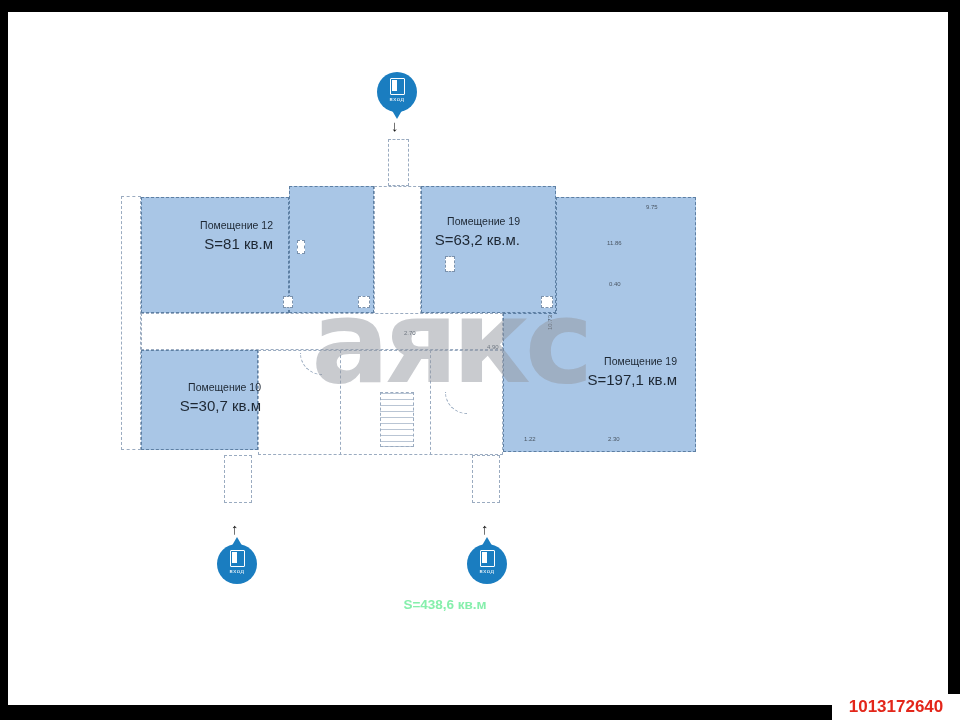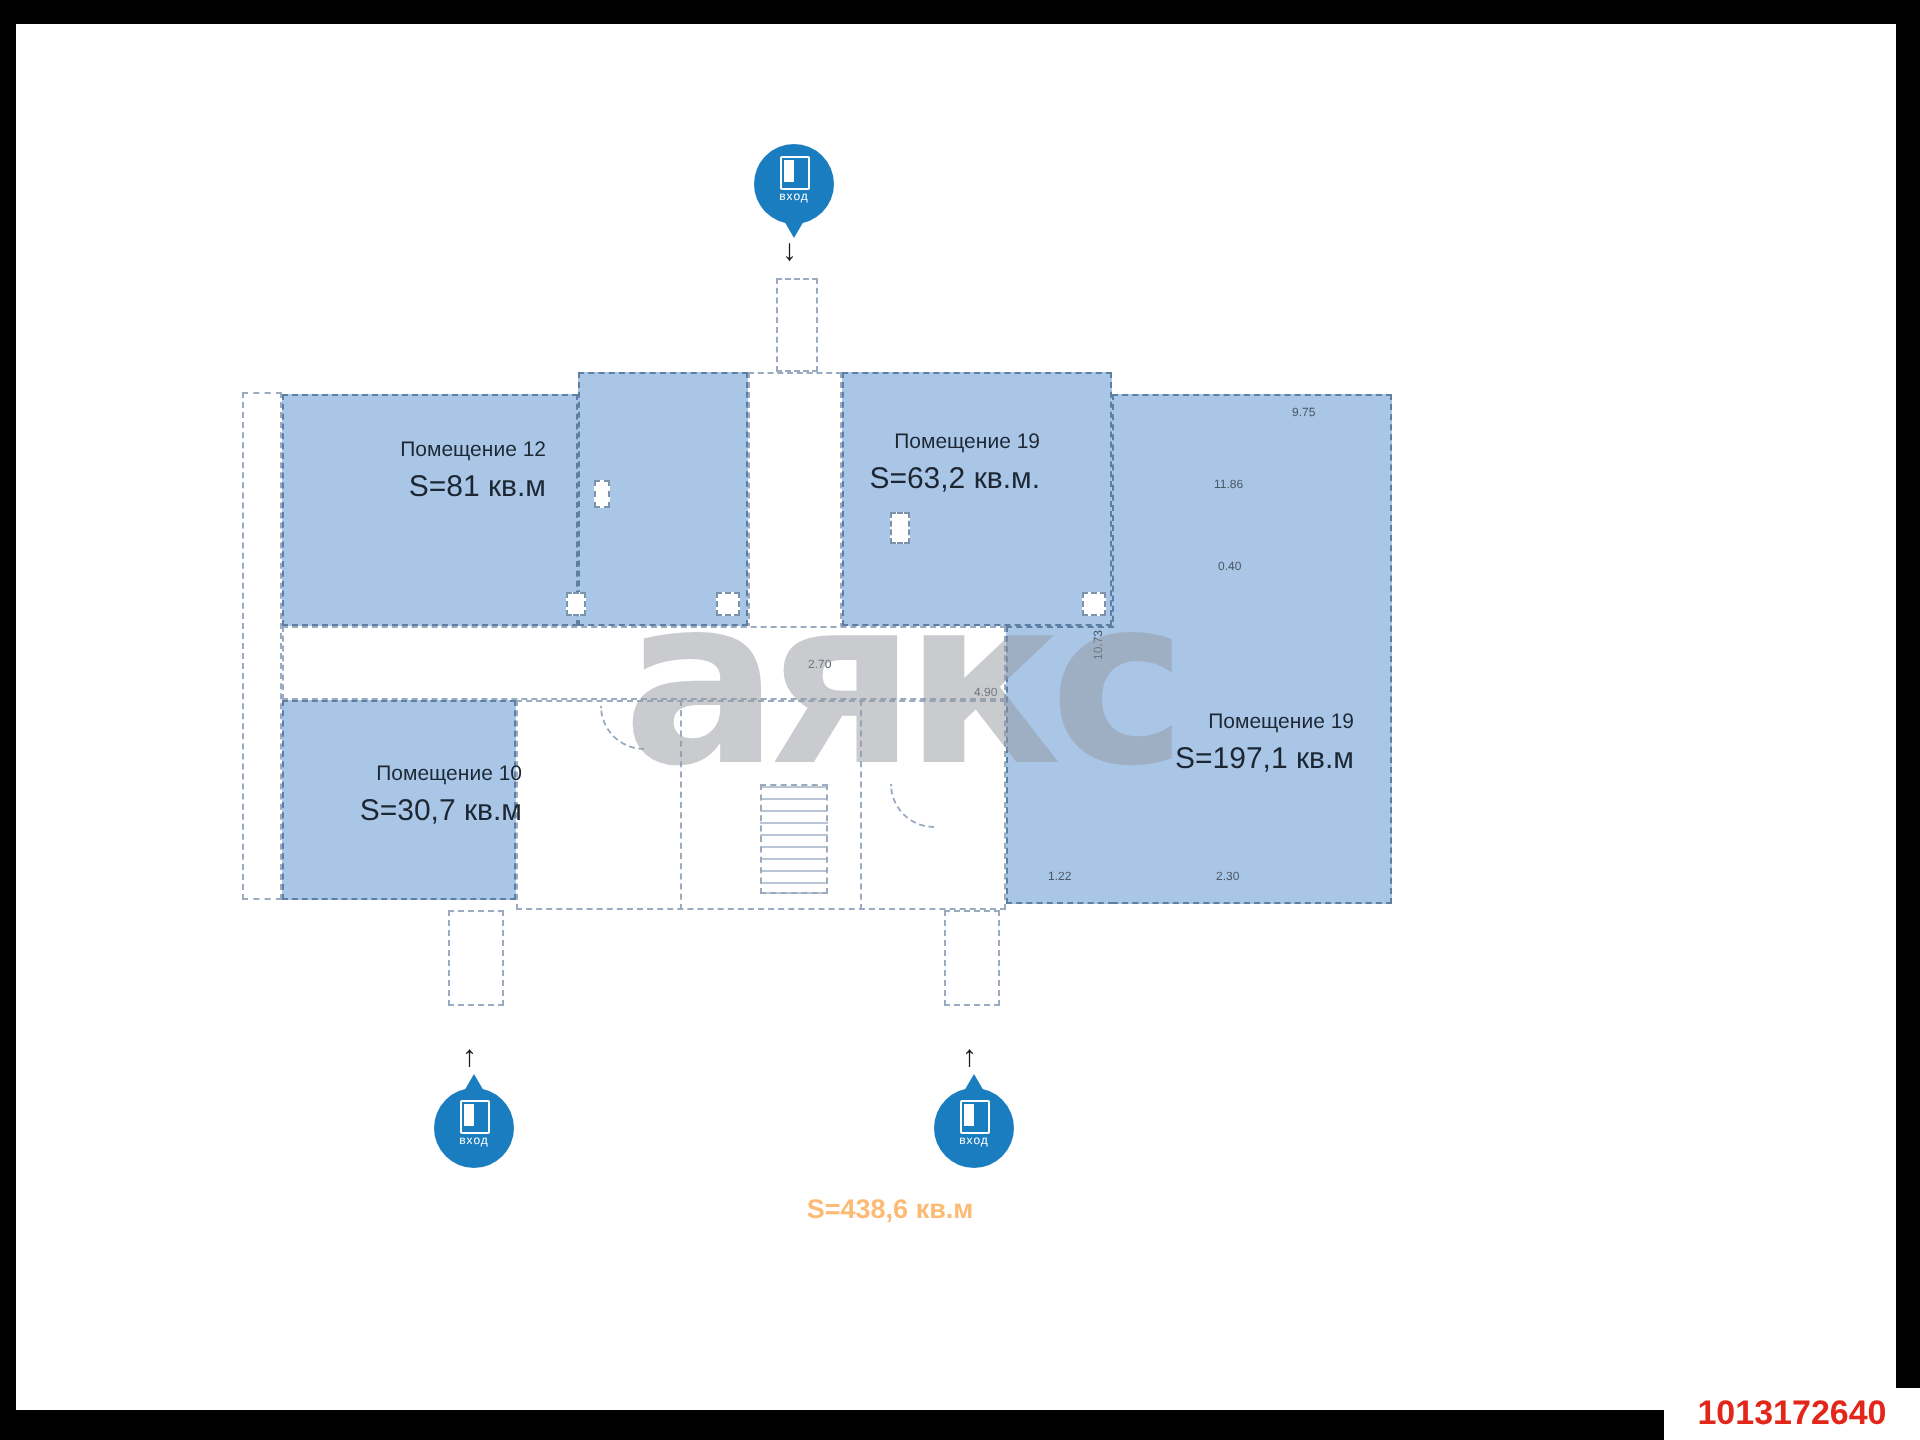--- a/index.html
+++ b/index.html
@@ -18,21 +18,21 @@
   .wall{position:absolute;border-left:1px dashed #9aabc0;width:0;z-index:6}
   #watermark{position:absolute;left:302px;top:284px;width:295px;text-align:center;font-size:116px;line-height:1;font-weight:bold;letter-spacing:-6px;color:rgba(148,152,160,.5);z-index:40;font-family:"DejaVu Sans",sans-serif}
   .pin{position:absolute;width:40px;height:40px;border-radius:50%;background:#1a7dc0;z-index:30}
   .pin::after{content:"";position:absolute;left:50%;margin-left:-7px;border-left:7px solid transparent;border-right:7px solid transparent}
   .pin.tail-down::after{top:35px;border-top:12px solid #1a7dc0}
   .pin.tail-up::after{bottom:35px;border-bottom:12px solid #1a7dc0}
   .door-icon{width:13px;height:15px;border:1.5px solid #fff;border-radius:1px;margin:6px auto 1px;position:relative}
   .door-leaf{position:absolute;left:1px;top:1px;width:5px;height:11px;background:#fff}
   .pin-label{display:block;text-align:center;color:#fff;font-size:6px;letter-spacing:.5px}
   .arrow{position:absolute;font-size:15px;color:#1b1b1b;z-index:30}
-  #total-label{position:absolute;left:360px;top:597px;width:170px;text-align:center;font-weight:bold;font-size:13.5px;color:#fdba74;z-index:25}
+  #total-label{position:absolute;left:360px;top:597px;width:170px;text-align:center;font-weight:bold;font-size:13.5px;color:#86efac;z-index:25}
   #listing-id{position:absolute;right:0;bottom:0;width:128px;height:26px;background:#fff;color:#e3261a;font-weight:bold;font-size:17px;line-height:26px;text-align:center;z-index:50}
 </style>
 </head>
 <body>
 
 <div id="canvas">
   <div id="paper"></div>
 
   <div class="corridor" style="left:121px;top:196px;width:20px;height:254px"></div>
   <div class="corridor" style="left:374px;top:186px;width:47px;height:269px"></div>

